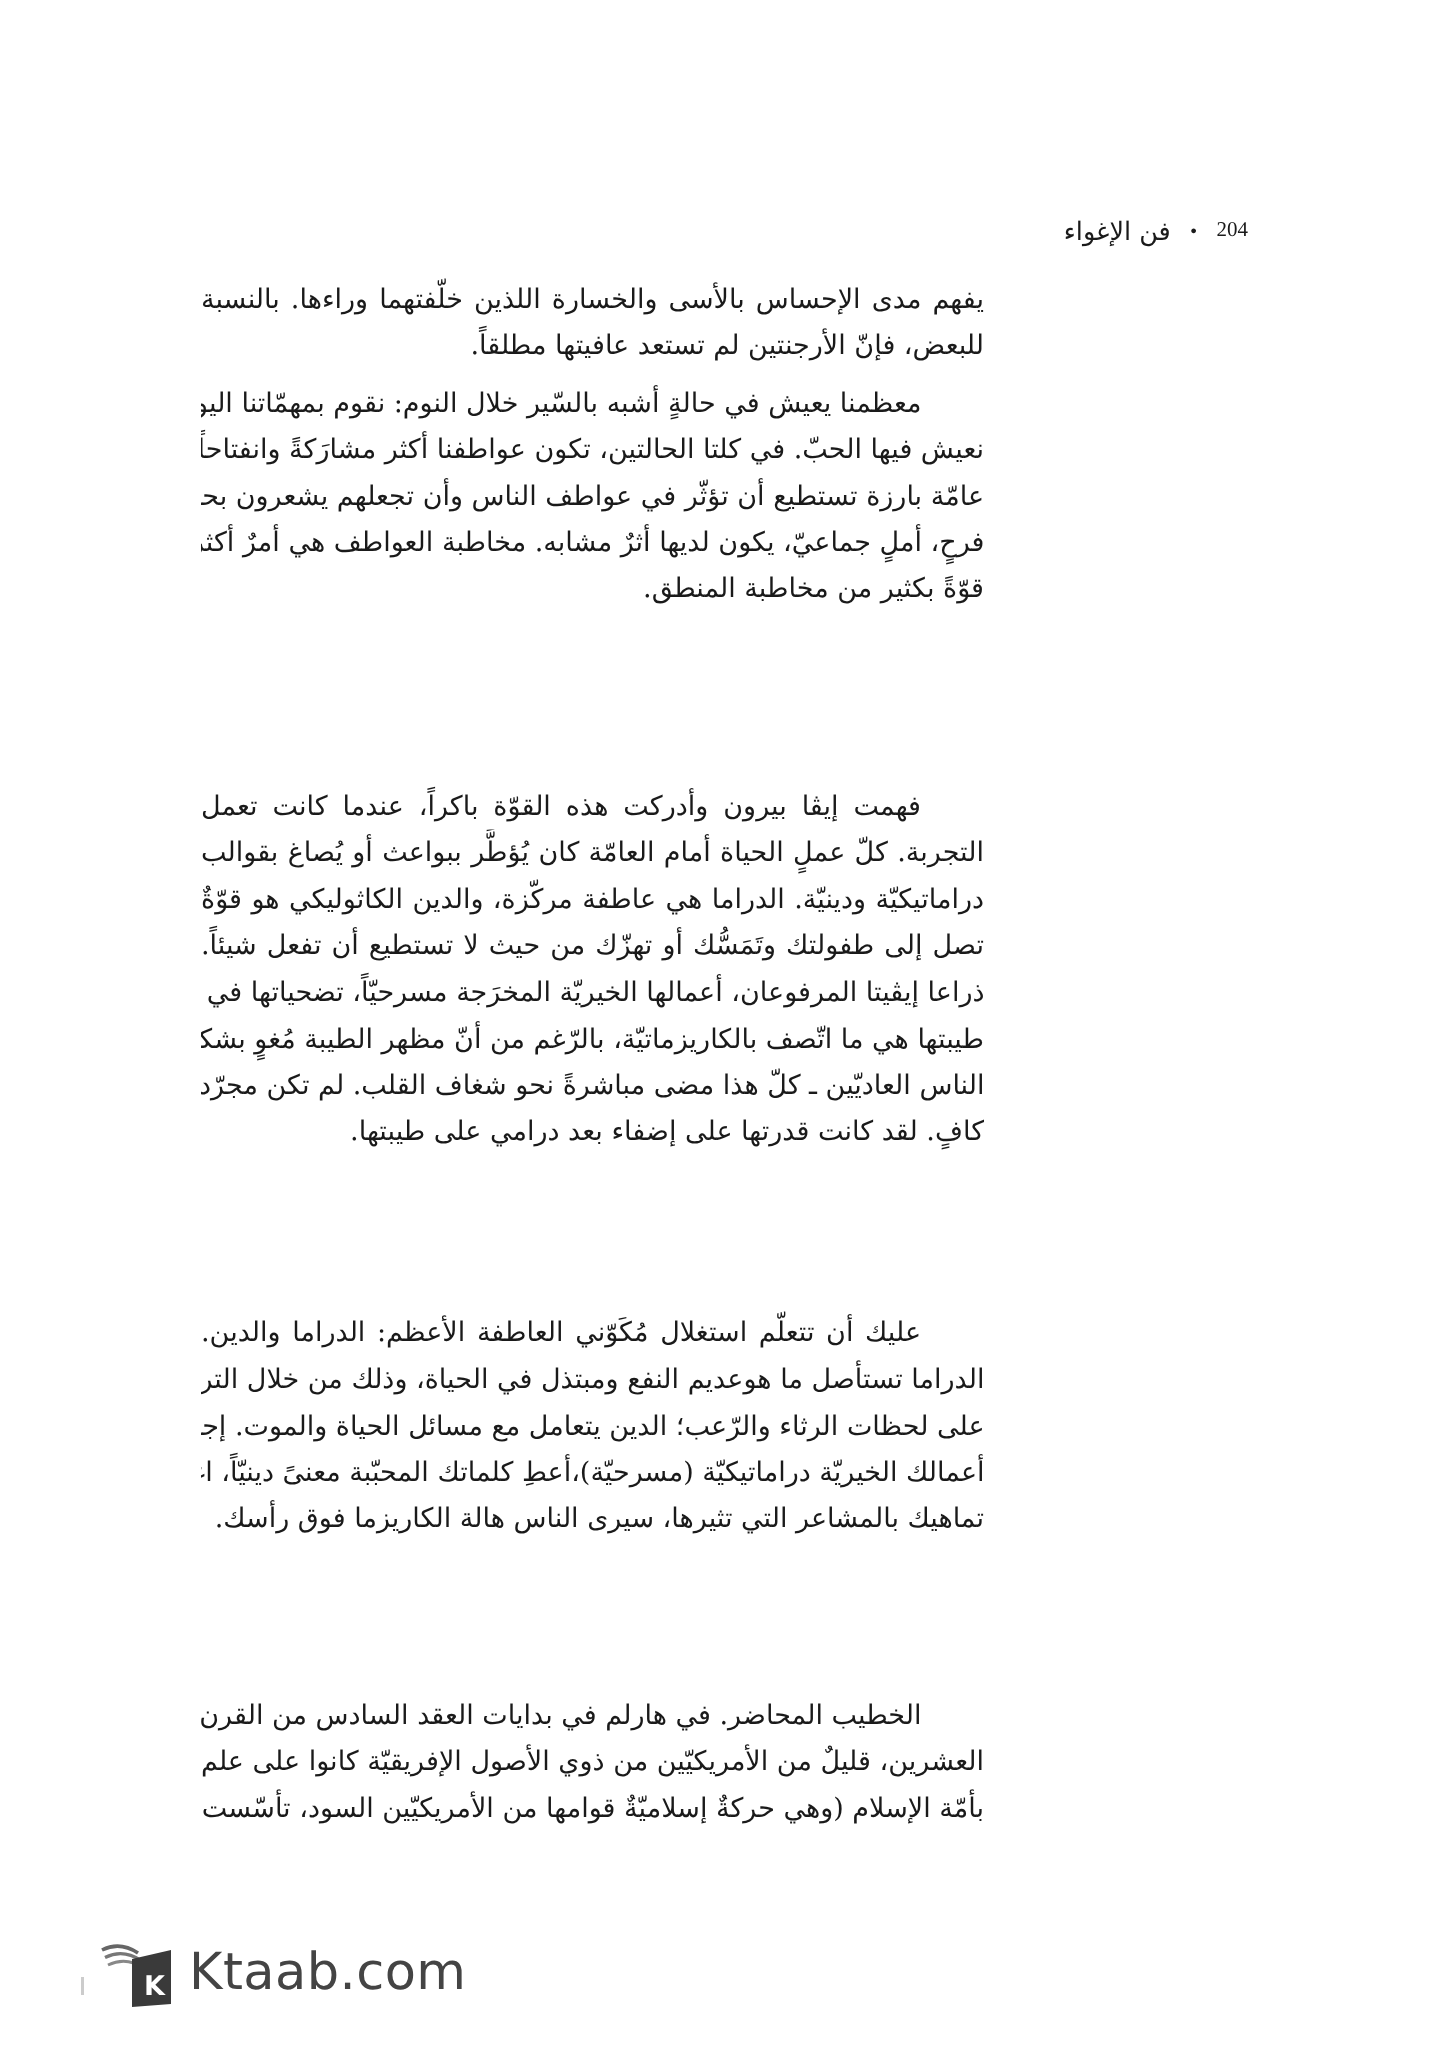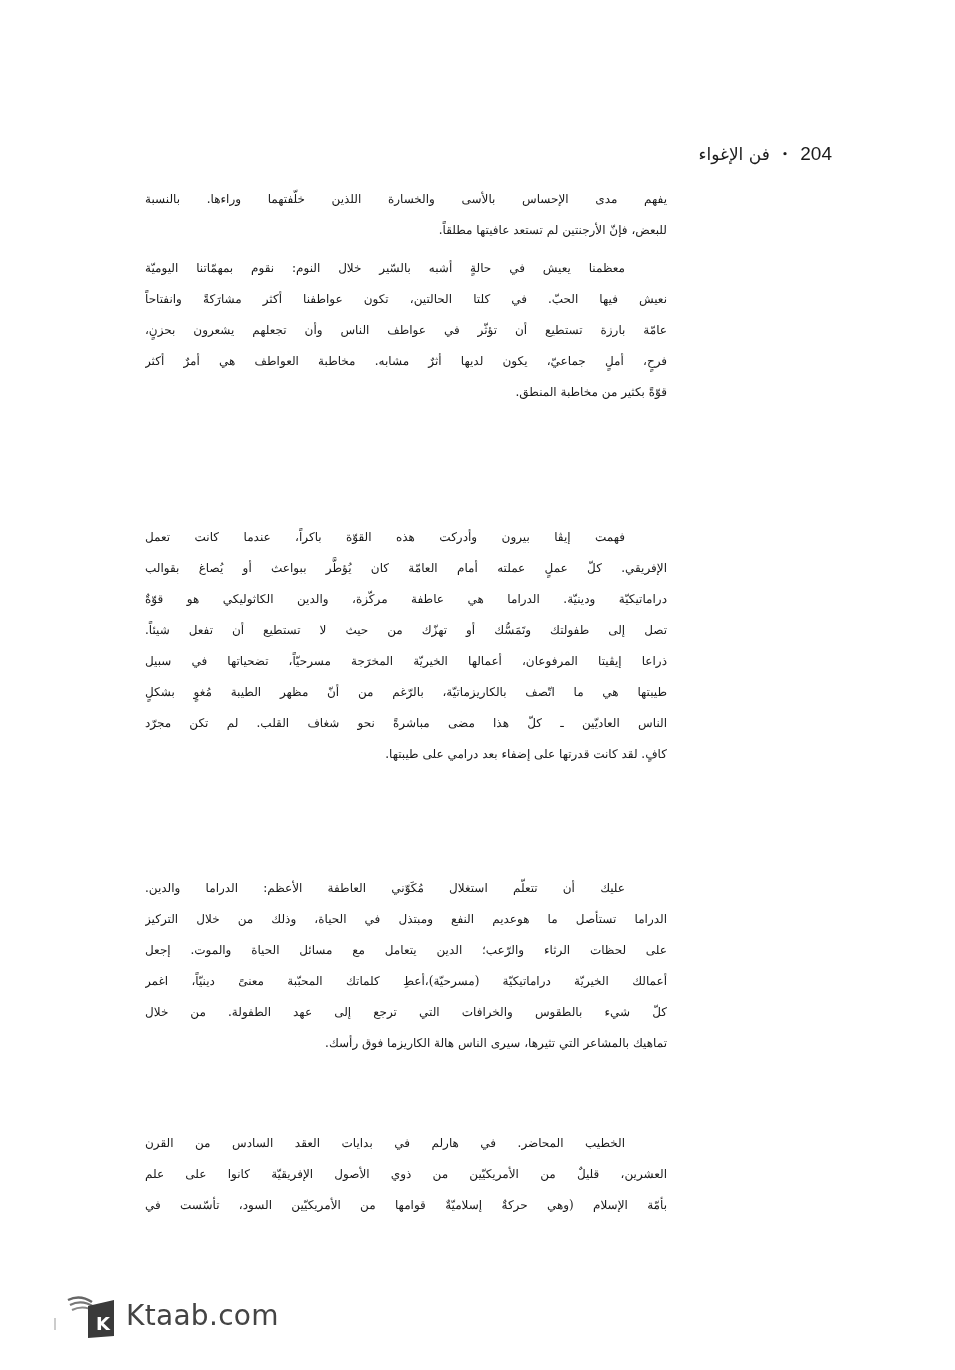--- a/index.html
+++ b/index.html
@@ -1,33 +1,33 @@
 <!DOCTYPE html>
 <html><head>
 <meta charset="utf-8">
 <style>
   html, body { margin: 0; padding: 0; background: #ffffff; }
   body { width: 955px; height: 1370px; position: relative; overflow: hidden;
          font-family: "DejaVu Serif", "Liberation Serif", serif; color: #1a1a1a; }
   .header { position: absolute; top: 142px; left: 560px; width: 272px; height: 24px;
             direction: rtl; display: flex; align-items: center; justify-content: flex-start;
             font-size: 17px; }
-  .header .page-num { font-family: Liberation Sans, sans-serif; font-size: 19px; }
+  .header .page-num { font-family: Liberation Serif, serif; font-size: 14px; }
   .header .bullet { font-size: 11px; margin: 0 12px; }
-  .text-block { position: absolute; left: 145px; width: 522px; direction: rtl; text-align: justify;
-                font-size: 12px; }
+  .text-block { position: absolute; left: 134px; width: 522px; direction: rtl; text-align: justify;
+                font-size: 18px; }
   .line { height: 31px; line-height: 31px; white-space: nowrap; overflow: hidden;
           text-align: justify; text-align-last: justify; }
   .line.last { text-align-last: right; }
   .line.indent { padding-right: 42px; }
   .para { margin-bottom: 6px; }
   .italic-lead { }
   .logo { position: absolute; left: 62px; top: 1290px; display: flex; align-items: center; }
   .logo .book { position: relative; width: 58px; height: 50px; }
-  .logo .brand { font-family: "DejaVu Sans", sans-serif; font-size: 28px; color: #444;
+  .logo .brand { font-family: "DejaVu Sans", sans-serif; font-size: 34px; color: #444;
                  margin-left: 6px; letter-spacing: 0.3px; }
   .margin-mark { position: absolute; left: 54px; top: 1318px; width: 2px; height: 12px; background:#ccc; }
 </style>
 </head>
 <body>
 
 <div class="header">
   <span class="page-num">204</span>
   <span class="bullet">•</span>
   <span>فن الإغواء</span>
@@ -41,35 +41,34 @@
 <div class="text-block para" style="top:253px">
   <div class="line indent">معظمنا يعيش في حالةٍ أشبه بالسّير خلال النوم: نقوم بمهمّاتنا اليوميّة</div>
   <div class="line">نعيش فيها الحبّ. في كلتا الحالتين، تكون عواطفنا أكثر مشارَكةً وانفتاحاً</div>
   <div class="line">عامّة بارزة تستطيع أن تؤثّر في عواطف الناس وأن تجعلهم يشعرون بحزنٍ،</div>
   <div class="line">فرحٍ، أملٍ جماعيّ، يكون لديها أثرٌ مشابه. مخاطبة العواطف هي أمرٌ أكثر</div>
   <div class="line last">قوّةً بكثير من مخاطبة المنطق.</div>
 </div>
 
 <div class="text-block para" style="top:522px">
   <div class="line indent">فهمت إيڤا بيرون وأدركت هذه القوّة باكراً، عندما كانت تعمل</div>
-  <div class="line">الإفريقي. كلّ عملٍ عملته أمام العامّة كان يُؤطَّر ببواعث أو يُصاغ بقوالب</div>
+  <div class="line">التجربة. كلّ عملٍ الحياة أمام العامّة كان يُؤطَّر ببواعث أو يُصاغ بقوالب</div>
   <div class="line">دراماتيكيّة ودينيّة. الدراما هي عاطفة مركّزة، والدين الكاثوليكي هو قوّةٌ</div>
   <div class="line">تصل إلى طفولتك وتَمَسُّك أو تهزّك من حيث لا تستطيع أن تفعل شيئاً.</div>
   <div class="line">ذراعا إيڤيتا المرفوعان، أعمالها الخيريّة المخرَجة مسرحيّاً، تضحياتها في سبيل</div>
   <div class="line">طيبتها هي ما اتّصف بالكاريزماتيّة، بالرّغم من أنّ مظهر الطيبة مُغوٍ بشكلٍ</div>
   <div class="line">الناس العاديّين ـ كلّ هذا مضى مباشرةً نحو شغاف القلب. لم تكن مجرّد</div>
   <div class="line last">كافٍ. لقد كانت قدرتها على إضفاء بعد درامي على طيبتها.</div>
 </div>
 
 <div class="text-block para" style="top:873px">
   <div class="line indent">عليك أن تتعلّم استغلال مُكَوّني العاطفة الأعظم: الدراما والدين.</div>
   <div class="line">الدراما تستأصل ما هوعديم النفع ومبتذل في الحياة، وذلك من خلال التركيز</div>
   <div class="line">على لحظات الرثاء والرّعب؛ الدين يتعامل مع مسائل الحياة والموت. إجعل</div>
   <div class="line">أعمالك الخيريّة دراماتيكيّة (مسرحيّة)،أعطِ كلماتك المحبّبة معنىً دينيّاً، اغمر</div>
-  <div class="line">كلّ شيء بالطقوس والخرافات التي ترجع إلى عهد الطفولة. من خلال</div>
   <div class="line last">تماهيك بالمشاعر التي تثيرها، سيرى الناس هالة الكاريزما فوق رأسك.</div>
 </div>
 
 <div class="text-block para" style="top:1128px">
   <div class="line indent"><span class="italic-lead">الخطيب المحاضر.</span><span> في هارلم في بدايات العقد السادس من القرن</span></div>
   <div class="line">العشرين، قليلٌ من الأمريكيّين من ذوي الأصول الإفريقيّة كانوا على علم</div>
   <div class="line">بأمّة الإسلام (وهي حركةٌ إسلاميّةٌ قوامها من الأمريكيّين السود، تأسّست في</div>
 </div>
 
 <div class="margin-mark"></div>

